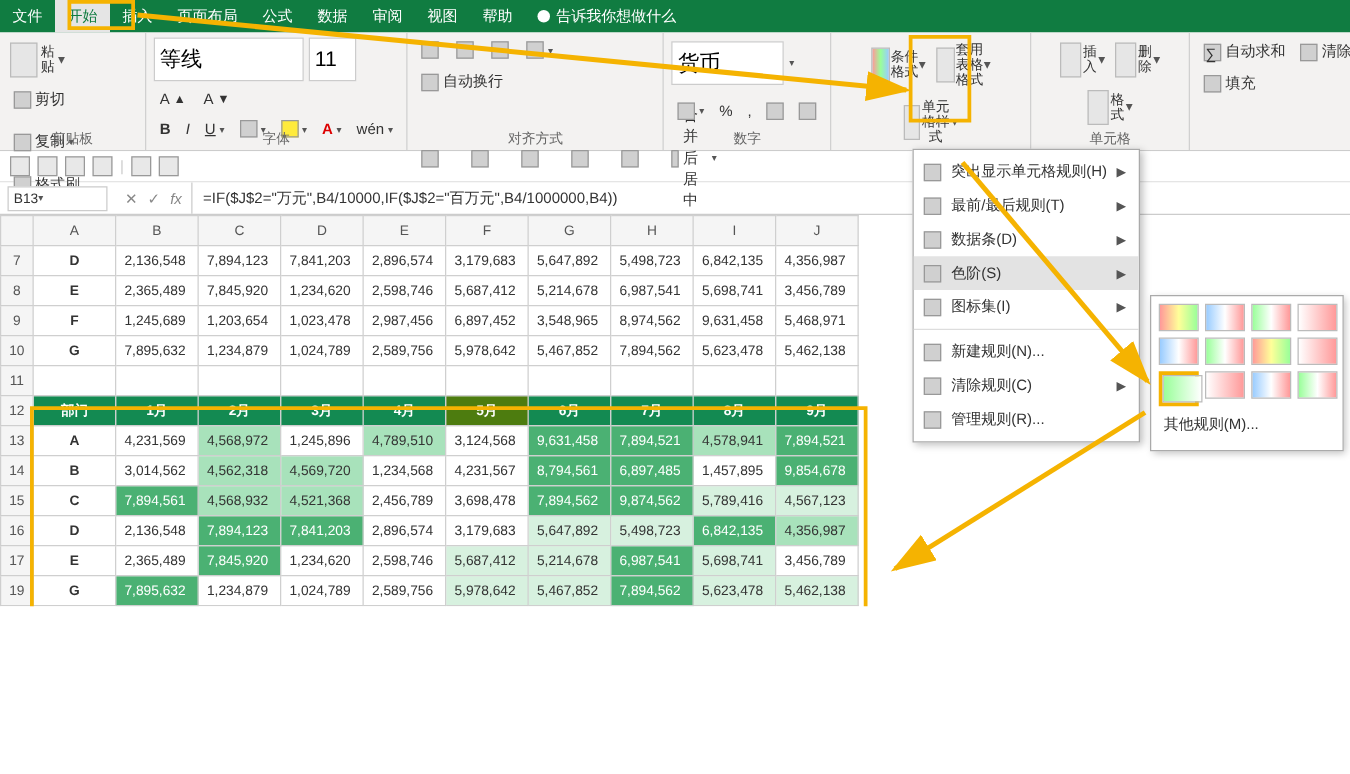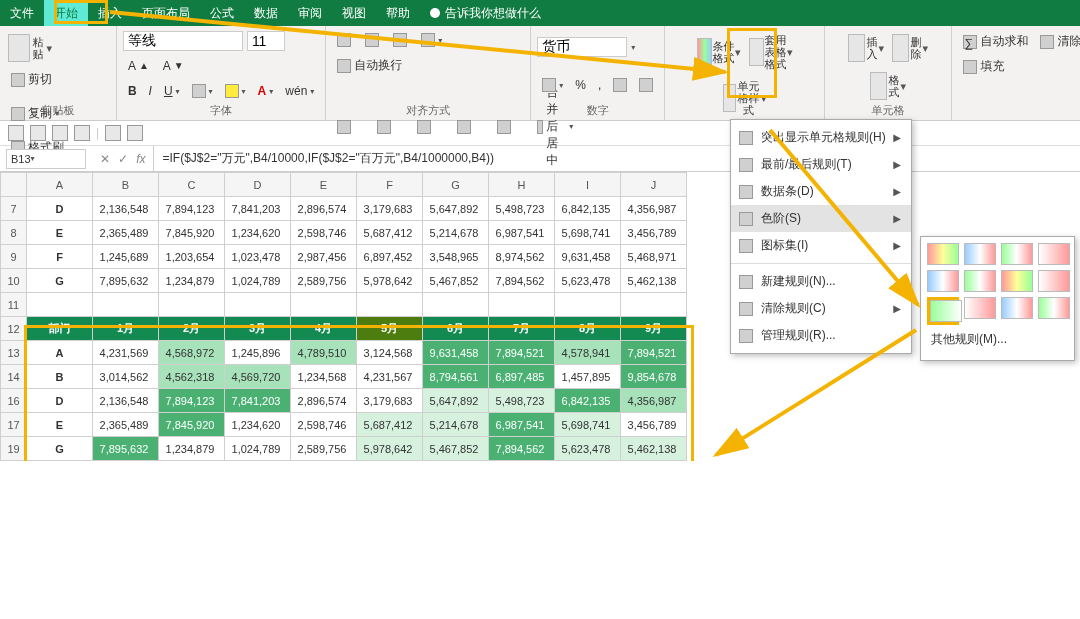--- a/index.html
+++ b/index.html
@@ -1,35 +1,35 @@
 <!DOCTYPE html>
 <html><head>
 <meta charset="utf-8">
 <style>
   * { box-sizing: border-box; font-family: "Microsoft YaHei", Arial, sans-serif; }
   body { margin:0; background:#fff; font-size:12px; color:#333; width:1080px; }
   
   .tabs { background:#107c41; display:flex; align-items:stretch; height:26px; color:#fff; }
   .tab { padding:5px 10px; cursor:pointer; }
-  .tab.active { background:#5eead4; color:#107c41;text-align:center; }
+  .tab.active { background:#e5e5e5; color:#107c41;text-align:center; }
   .tellme { display:flex; align-items:center; gap:5px; padding:5px 10px; }
   .bulb { width:10px; height:10px; border-radius:50%; background:#fff; display:inline-block;}
   
   .ribbon { display:flex; border-bottom:1px solid #ccc; background:#f3f2f1; height:95px; }
   .grp { border-right:1px solid #d0d0d0; padding:4px 6px 2px 6px; display:flex; flex-direction:column; justify-content:space-between; }
   .grp-body { display:flex; align-items:center; gap:4px; flex-wrap:wrap; height:72px; }
   .grp-label { text-align:center; font-size:11px; color:#666; }
   .btn { background:#fff0; border:1px solid transparent; padding:2px 4px; display:inline-flex; align-items:center; gap:3px; cursor:pointer; }
   .chev { font-size:8px; color:#555; }
   .ico { width:16px; height:16px; display:inline-block; background:#d0d0d0; border:1px solid #999; }
   .ico.sm{width:14px;height:14px;}
   .bigico{width:28px;height:28px;background:#e6e6e6;border:1px solid #bbb;display:block;margin:0 auto;}
   .vbtn{display:inline-flex;flex-direction:row;align-items:center;width:48px;cursor:pointer;padding:2px;}
   .vbtn span{font-size:11px;margin-top:2px;text-align:center;line-height:1.1;}
-  .fontbox, .sizebox, .fmtbox { border:1px solid #ccc; background:#fff; height:20px; font-size:14px; padding:1px 4px; }
+  .fontbox, .sizebox, .fmtbox { border:1px solid #ccc; background:#fff; height:35px; font-size:17px; padding:1px 4px; }
   .fontbox{width:120px;} .sizebox{width:38px;} .fmtbox{width:90px;}
   
   .qat{display:flex;align-items:center;gap:6px;padding:4px 8px;border-bottom:1px solid #ddd;background:#fff;}
   .qat .ico{background:#e8e8e8;}
   
   .fbar{display:flex;align-items:center;border-bottom:1px solid #ccc;background:#fff;height:26px;}
   .namebox{border:1px solid #ccc;height:20px;width:80px;margin:0 6px;padding:1px 4px;font-size:11px;background:#fff;display:flex;align-items:center;justify-content:flex-start;}
   .fxbtns{display:flex;align-items:center;gap:8px;padding:0 8px;color:#888;}
   .formula{flex:1;border-left:1px solid #ccc;height:100%;display:flex;align-items:center;padding:0 8px;font-size:12px;color:#333;}
   
@@ -418,20 +418,33 @@
           <td class="num shade1">4,562,318</td>
           <td class="num shade1">4,569,720</td>
           <td class="num shade0">1,234,568</td>
           <td class="num shade0">4,231,567</td>
           <td class="num shade3">8,794,561</td>
           <td class="num shade3">6,897,485</td>
           <td class="num shade0">1,457,895</td>
           <td class="num shade3">9,854,678</td>
         </tr>
         <tr>
+          <th class="rowh">15</th>
+          <td class="dept">C</td>
+          <td class="num shade3">7,894,561</td>
+          <td class="num shade1">4,568,932</td>
+          <td class="num shade1">4,521,368</td>
+          <td class="num shade0">2,456,789</td>
+          <td class="num shade0">3,698,478</td>
+          <td class="num shade3">7,894,562</td>
+          <td class="num shade3">9,874,562</td>
+          <td class="num shade2">5,789,416</td>
+          <td class="num shade2">4,567,123</td>
+        </tr>
+        <tr>
           <th class="rowh">16</th>
           <td class="dept">D</td>
           <td class="num shade0">2,136,548</td>
           <td class="num shade3">7,894,123</td>
           <td class="num shade3">7,841,203</td>
           <td class="num shade0">2,896,574</td>
           <td class="num shade0">3,179,683</td>
           <td class="num shade2">5,647,892</td>
           <td class="num shade2">5,498,723</td>
           <td class="num shade3">6,842,135</td>

